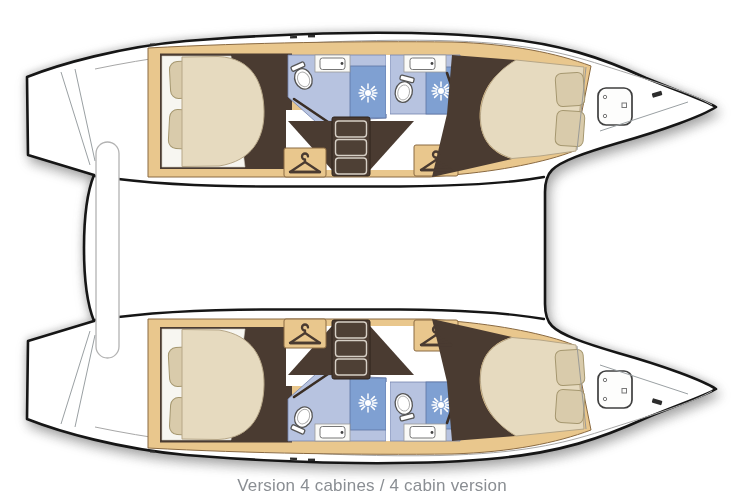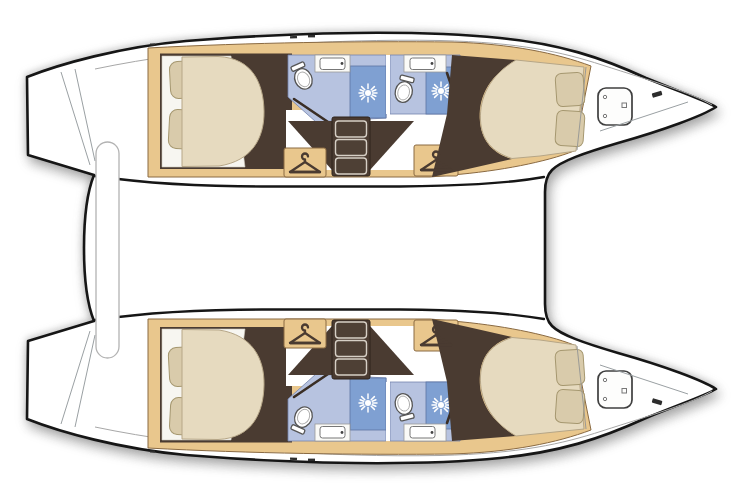--- a/index.html
+++ b/index.html
@@ -158,13 +158,14 @@
 
       <use href="#ic-hanger" transform="translate(305,164)"></use>
       <use href="#ic-hanger" transform="translate(436,162)"></use>
       <use href="#ic-hanger" transform="translate(305,335)"></use>
       <use href="#ic-hanger" transform="translate(436,337)"></use>
 
       <rect class="mastbar" x="96" y="142" width="23" height="216" rx="11.5"></rect>
     </g>
   </svg>
 
+  <div id="caption">Version 4 cabines / 4 cabin version</div>
 </div>
 
 </body></html>

